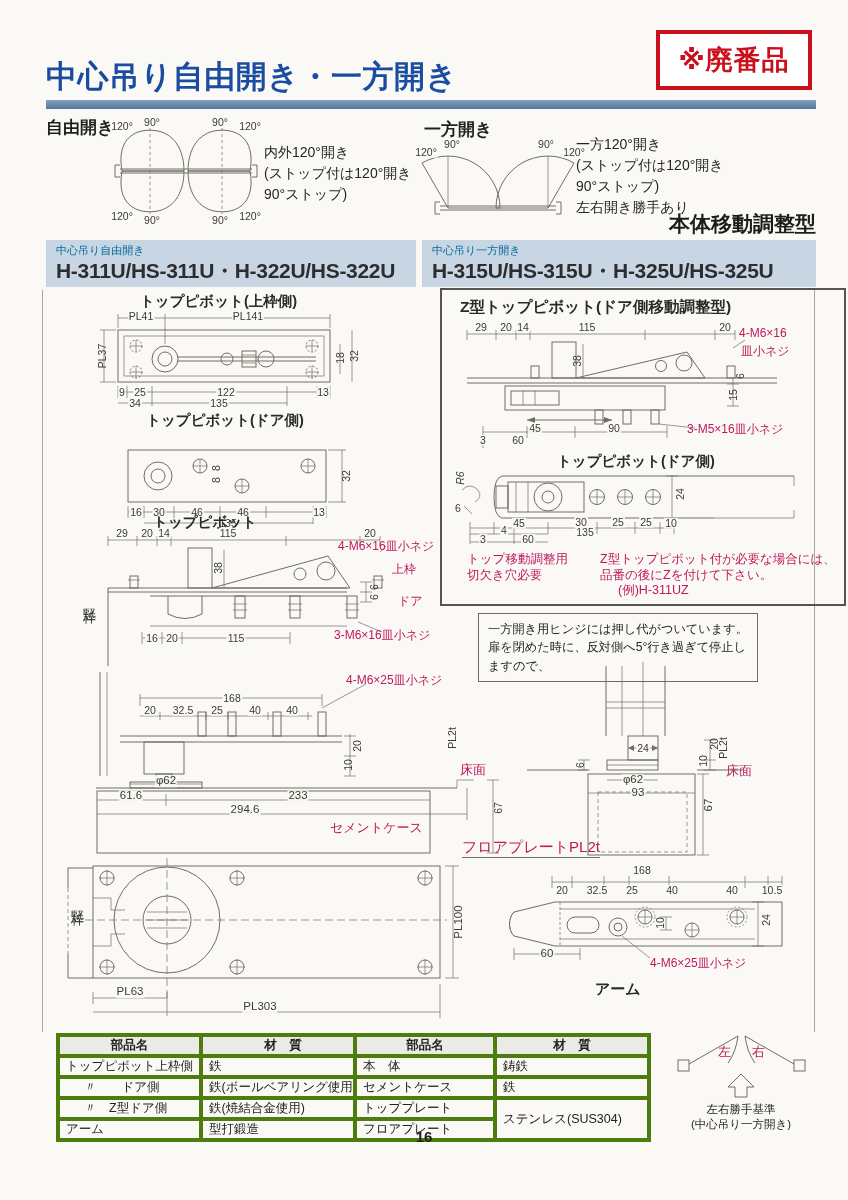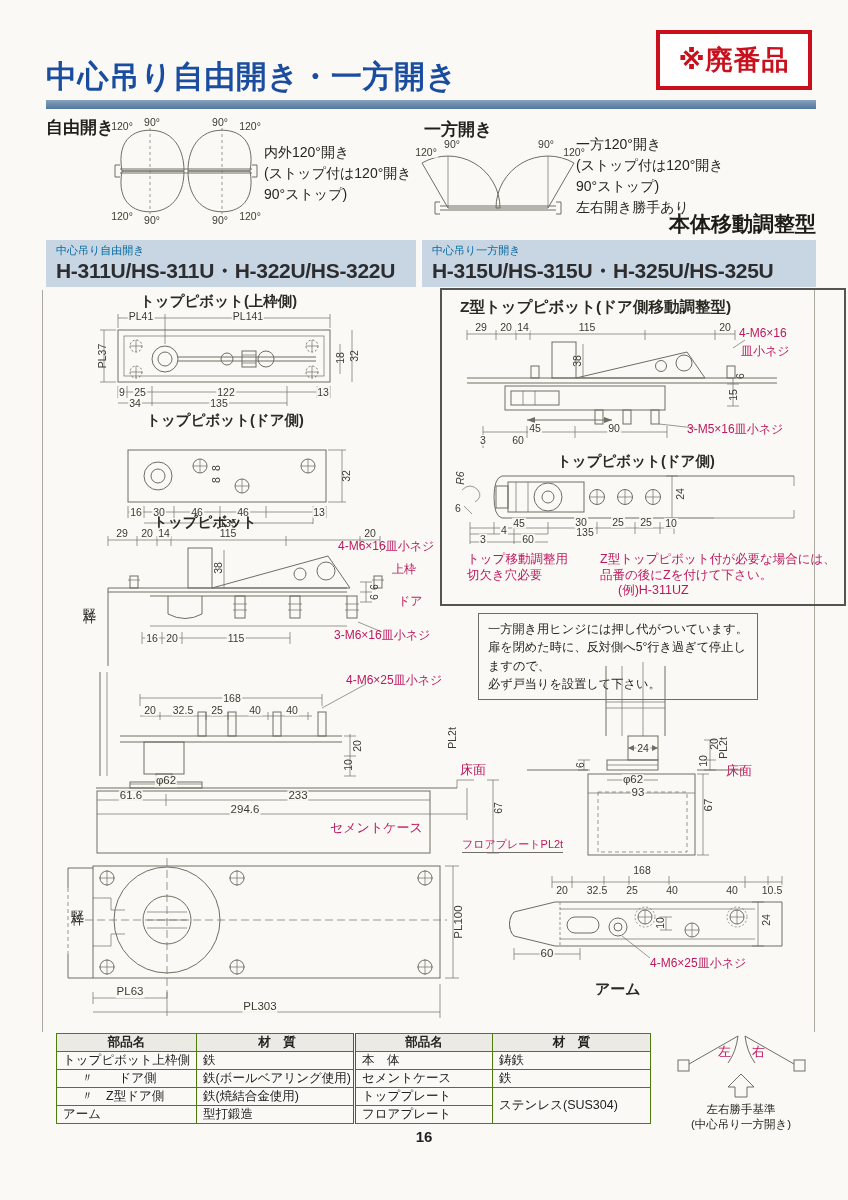--- a/index.html
+++ b/index.html
@@ -35,21 +35,21 @@
   .anno{position:absolute;font-size:12px;color:#be185d;white-space:nowrap;line-height:1.25;}
   .dtitle{position:absolute;font-size:14.5px;font-weight:700;color:#2b2b25;white-space:nowrap;}
   .vtext{position:absolute;writing-mode:vertical-rl;font-size:13px;color:#2f2f29;letter-spacing:2px;}
   
   #z-box{position:absolute;left:440px;top:288px;width:406px;height:318px;border:2px solid #55554d;box-sizing:border-box;}
   
   #notice{position:absolute;left:478px;top:613px;width:280px;border:1px solid #6d6d65;
           padding:6px 9px;font-size:12.2px;line-height:1.5;color:#26261f;box-sizing:border-box;}
   
   table.mat{position:absolute;border-collapse:collapse;font-size:12.5px;color:#222;background:#faf9f5;}
-  table.mat td,table.mat th{border:1px solid #4d7c0f;height:17px;padding:0 6px;font-weight:400;white-space:nowrap;}
+  table.mat td,table.mat th{border:4px solid #4d7c0f;height:17px;padding:0 6px;font-weight:400;white-space:nowrap;}
   table.mat th{background:#eceae4;text-align:center;font-weight:600;}
   
   #handing{position:absolute;left:668px;top:1030px;width:150px;height:105px;}
   #handing .cap{position:absolute;transform:translate(-50%,0);font-size:11.5px;color:#26261f;white-space:nowrap;}
   #page-num{position:absolute;left:404px;top:1128px;width:40px;text-align:center;font-size:15px;font-weight:700;color:#222;}
 </style>
 </head>
 <body>
 
 <div id="page">
@@ -388,21 +388,21 @@
         <line x1="390" y1="120" x2="404" y2="120" class="thin"></line>
     </svg>
     <span class="dim big" style="left:75px;top:134px;">PL63</span>
     <span class="dim big" style="left:205px;top:149px;">PL303</span>
     <span class="dim big v" style="left:404px;top:64px;">PL100</span>
   </div>
   <div class="vtext" style="left:68px;top:900px;">竪枠</div>
 
   <span class="anno" style="left:460px;top:762px;font-size:13px;">床面</span>
   <span class="anno" style="left:726px;top:763px;font-size:13px;">床面</span>
-  <span class="anno" style="left:462px;top:838px;font-size:11px;border-bottom:1px solid #6e6e64;">フロアプレートPL2t</span>
+  <span class="anno" style="left:462px;top:838px;font-size:15px;border-bottom:1px solid #6e6e64;">フロアプレートPL2t</span>
 
   <div id="z-box">
     <div class="dtitle" style="left:18px;top:7px;font-size:15.5px;">Z型トップピボット(ドア側移動調整型)</div>
 
     <div class="draw" style="left:5px;top:28px;width:358px;height:132px;">
       <svg class="art" width="358" height="132">
         <line x1="20" y1="16" x2="288" y2="16" class="thin"></line>
         <line x1="20" y1="12" x2="20" y2="22" class="thin"></line>
           <line x1="49" y1="12" x2="49" y2="22" class="thin"></line>
           <line x1="69" y1="12" x2="69" y2="22" class="thin"></line>
@@ -520,21 +520,20 @@
     <div class="anno" style="left:158px;top:262px;font-size:12.5px;">
       <div>Z型トップピボット付が必要な場合には、</div>
       <div>品番の後にZを付けて下さい。</div>
       <div style="padding-left:18px;">(例)H-311UZ</div>
     </div>
   </div>
 
   <div id="notice">
     <div>一方開き用ヒンジには押し代がついています。</div>
     <div>扉を閉めた時に、反対側へ5°行き過ぎて停止しますので、</div>
-    <div>必ず戸当りを設置して下さい。</div>
   </div>
 
   <div class="draw" style="left:480px;top:662px;width:290px;height:200px;">
     <svg class="art" width="290" height="200">
       <line x1="126" y1="4" x2="126" y2="74"></line>
         <line x1="142" y1="4" x2="142" y2="74" class="thin"></line>
         <line x1="163" y1="4" x2="163" y2="74" class="thin"></line>
         <line x1="185" y1="4" x2="185" y2="74"></line>
       <line x1="126" y1="40" x2="185" y2="40" class="thin"></line>
         <line x1="126" y1="46" x2="185" y2="46" class="thin"></line>

